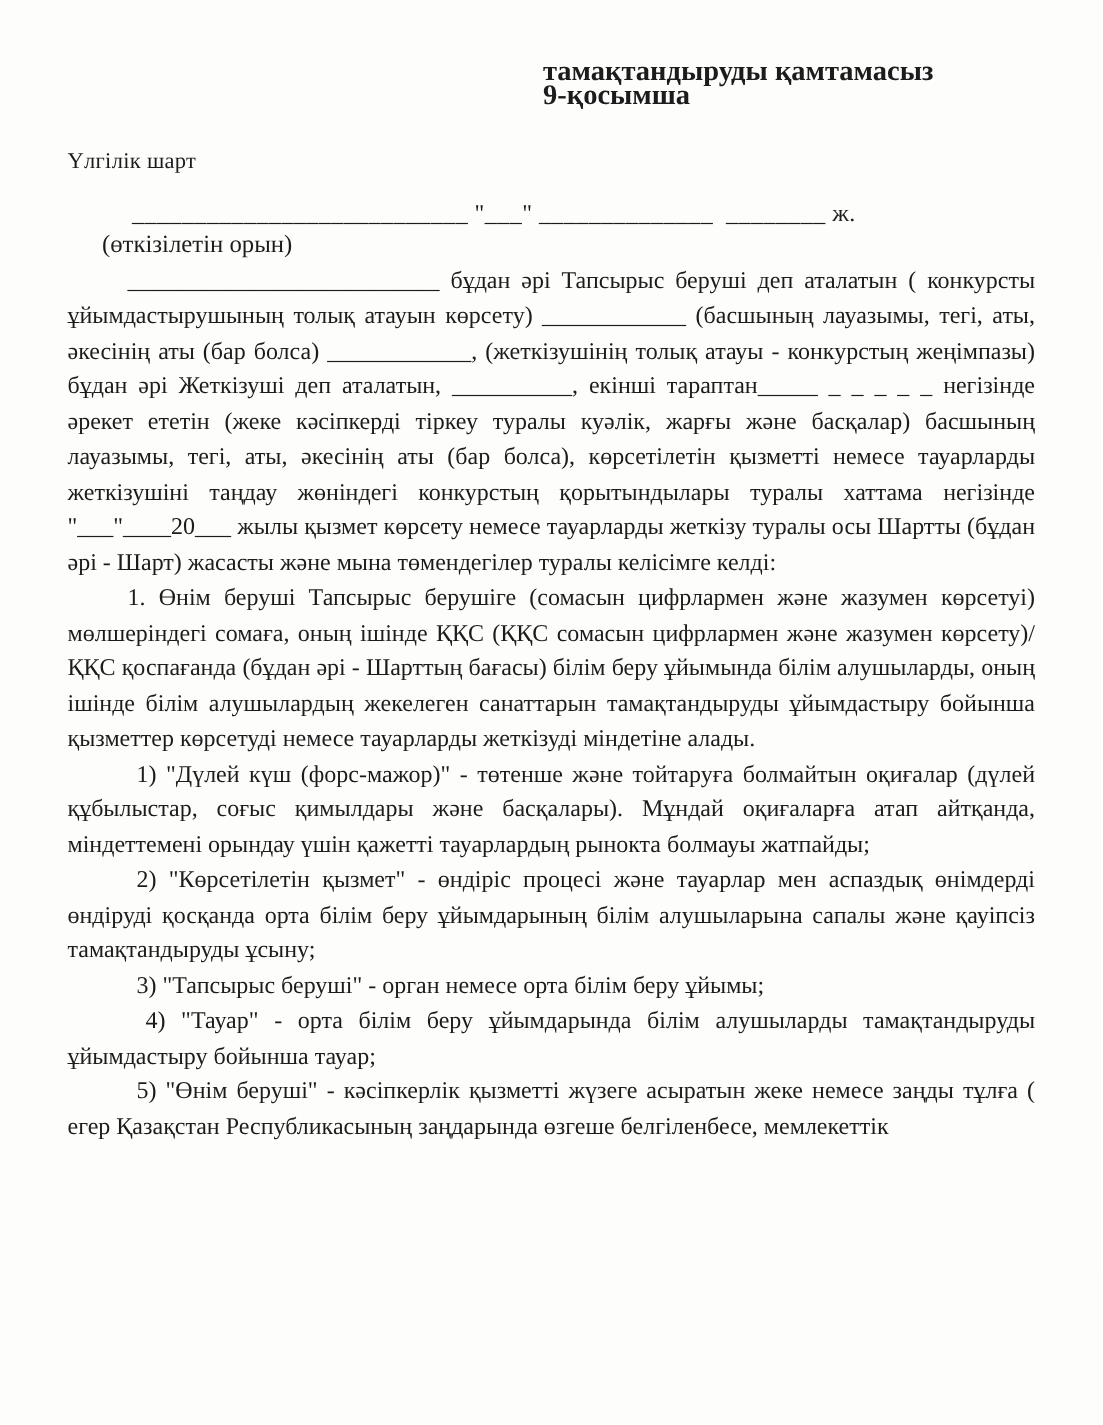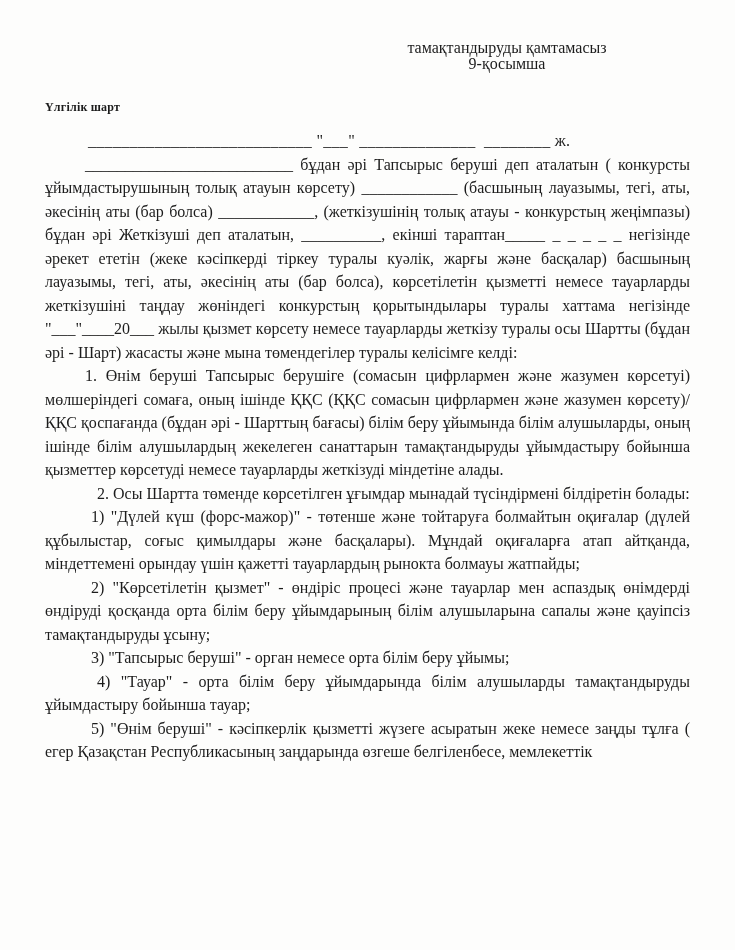--- a/index.html
+++ b/index.html
@@ -16,29 +16,30 @@
     color: #1c1c1c;
     font-family: "Liberation Serif", "DejaVu Serif", serif;
     overflow: hidden;
     padding: 40px 45px 0 45px;
   }
   
   .appendix {
     width: 290px;
     margin-left: auto;
     margin-right: 38px;
-    text-align: center;
-    font-size: 16px;
+    text-align: left;
+    font-size: 19px;
     line-height: 16.4px;
+    font-weight: bold;
   }
   
   .title {
     margin: 27px 0 0 0;
-    font-size: 12px;
-    font-weight: bold;
+    font-size: 15px;
+    font-weight: normal;
     letter-spacing: 0.2px;
   }
   
   .date-line {
     margin-top: 17px;
     padding-left: 43px;
     font-size: 16px;
     white-space: pre;
     letter-spacing: 0.3px;
   }
@@ -67,25 +68,25 @@
 <div class="page">
 
   <div class="appendix">
     <div>тамақтандыруды қамтамасыз</div>
     <div>9-қосымша</div>
   </div>
 
   <h1 class="title">Үлгілік шарт</h1>
 
   <div class="date-line">___________________________ "___" ______________  ________ ж.</div>
+  <div class="place-line">(өткізілетін орын)</div>
 
   <div class="body">
     <p>__________________________ бұдан әрі Тапсырыс беруші деп аталатын ( конкурсты ұйымдастырушының толық атауын көрсету) ____________ (басшының лауазымы, тегі, аты, әкесінің аты (бар болса) ____________, (жеткізушінің толық атауы - конкурстың жеңімпазы) бұдан әрі Жеткізуші деп аталатын, __________, екінші тараптан_____ _ _ _ _ _ негізінде әрекет ететін (жеке кәсіпкерді тіркеу туралы куәлік, жарғы және басқалар) басшының лауазымы, тегі, аты, әкесінің аты (бар болса), көрсетілетін қызметті немесе тауарларды жеткізушіні таңдау жөніндегі конкурстың қорытындылары туралы хаттама негізінде "___"____20___ жылы қызмет көрсету немесе тауарларды жеткізу туралы осы Шартты (бұдан әрі - Шарт) жасасты және мына төмендегілер туралы келісімге келді:</p>
     <p>1. Өнім беруші Тапсырыс берушіге (сомасын цифрлармен және жазумен көрсетуі) мөлшеріндегі сомаға, оның ішінде ҚҚС (ҚҚС сомасын цифрлармен және жазумен көрсету)/ҚҚС қоспағанда (бұдан әрі - Шарттың бағасы) білім беру ұйымында білім алушыларды, оның ішінде білім алушылардың жекелеген санаттарын тамақтандыруды ұйымдастыру бойынша қызметтер көрсетуді немесе тауарларды жеткізуді міндетіне алады.</p>
-    <p class="indent-lg">2. Осы Шартта төменде көрсетілген ұғымдар мынадай түсіндірмені білдіретін болады:</p>
     <p class="indent-item">1) "Дүлей күш (форс-мажор)" - төтенше және тойтаруға болмайтын оқиғалар (дүлей құбылыстар, соғыс қимылдары және басқалары). Мұндай оқиғаларға атап айтқанда, міндеттемені орындау үшін қажетті тауарлардың рынокта болмауы жатпайды;</p>
     <p class="indent-item">2) "Көрсетілетін қызмет" - өндіріс процесі және тауарлар мен аспаздық өнімдерді өндіруді қосқанда орта білім беру ұйымдарының білім алушыларына сапалы және қауіпсіз тамақтандыруды ұсыну;</p>
     <p class="indent-item">3) "Тапсырыс беруші" - орган немесе орта білім беру ұйымы;</p>
     <p class="indent-lg">4) "Тауар" - орта білім беру ұйымдарында білім алушыларды тамақтандыруды ұйымдастыру бойынша тауар;</p>
     <p class="indent-item">5) "Өнім беруші" - кәсіпкерлік қызметті жүзеге асыратын жеке немесе заңды тұлға ( егер Қазақстан Республикасының заңдарында өзгеше белгіленбесе, мемлекеттік</p>
   </div>
 
 </div>
 
 </body></html>

